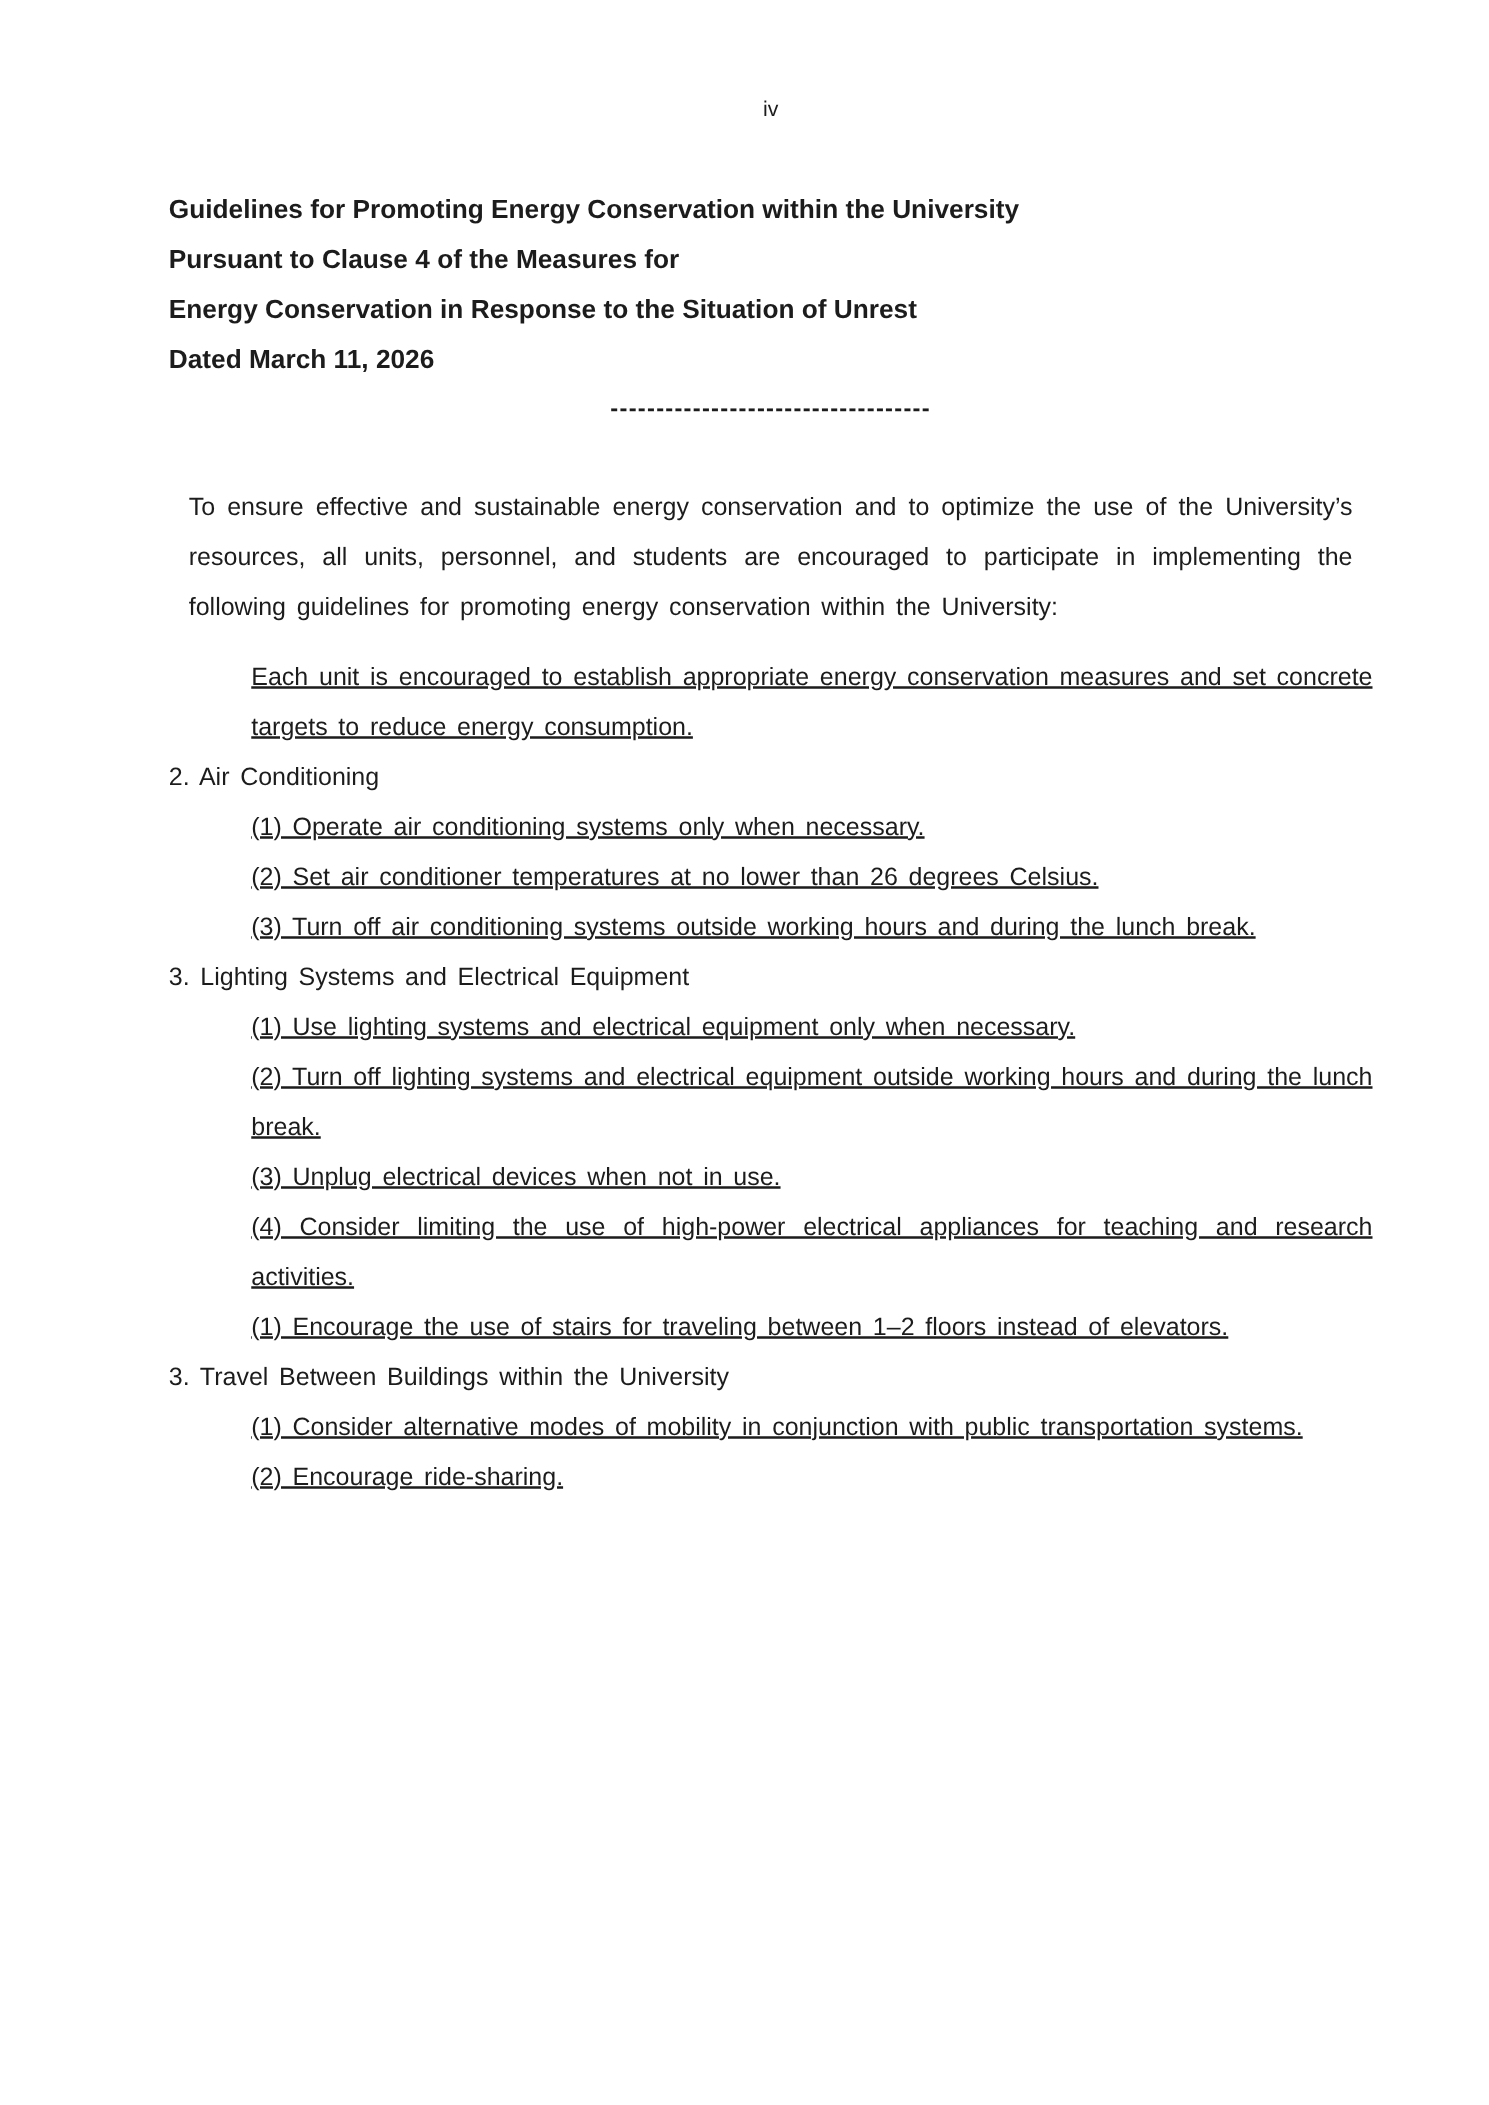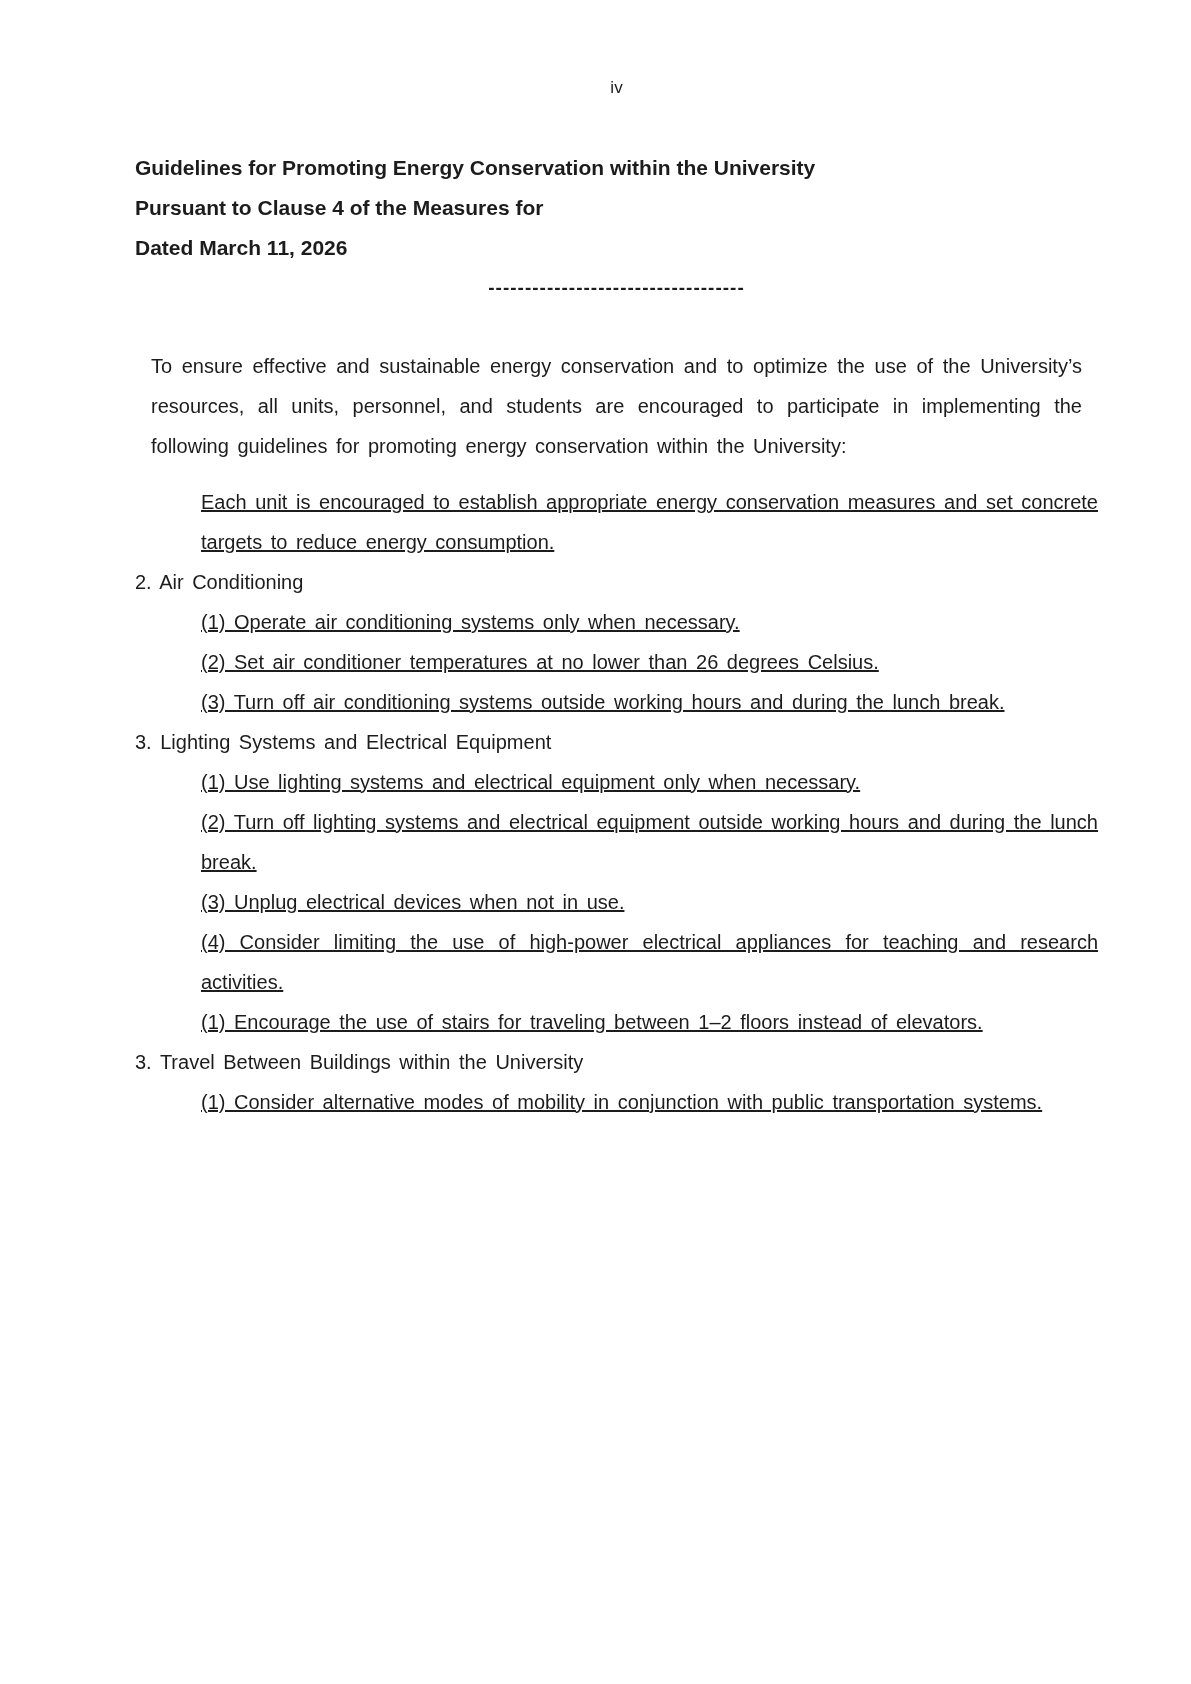--- a/index.html
+++ b/index.html
@@ -60,20 +60,21 @@
 </head>
 <body>
 
 <div class="page">
 
   <div class="pagenum">iv</div>
 
   <div class="title-block">
     <div>Guidelines for Promoting Energy Conservation within the University</div>
     <div>Pursuant to Clause 4 of the Measures for</div>
+    <div>Energy Conservation in Response to the Situation of Unrest</div>
     <div>Dated March 11, 2026</div>
   </div>
 
   <div class="separator">-----------------------------------</div>
 
   <div class="body-block">
 
     <p class="intro">To ensure effective and sustainable energy conservation and to optimize the use of the University’s resources, all units, personnel, and students are encouraged to participate in implementing the following guidelines for promoting energy conservation within the University:</p>
 
     <div class="section">
@@ -95,16 +96,17 @@
       <p class="section-item">(4) Consider limiting the use of high-power electrical appliances for teaching and research activities.</p>
     </div>
 
     <div class="section">
       <p class="section-item">(1) Encourage the use of stairs for traveling between 1–2 floors instead of elevators.</p>
     </div>
 
     <div class="section">
       <div class="section-heading">3. Travel Between Buildings within the University</div>
       <p class="section-item">(1) Consider alternative modes of mobility in conjunction with public transportation systems.</p>
+      <p class="section-item">(2) Encourage ride-sharing.</p>
     </div>
 
   </div>
 </div>
 
 </body></html>

